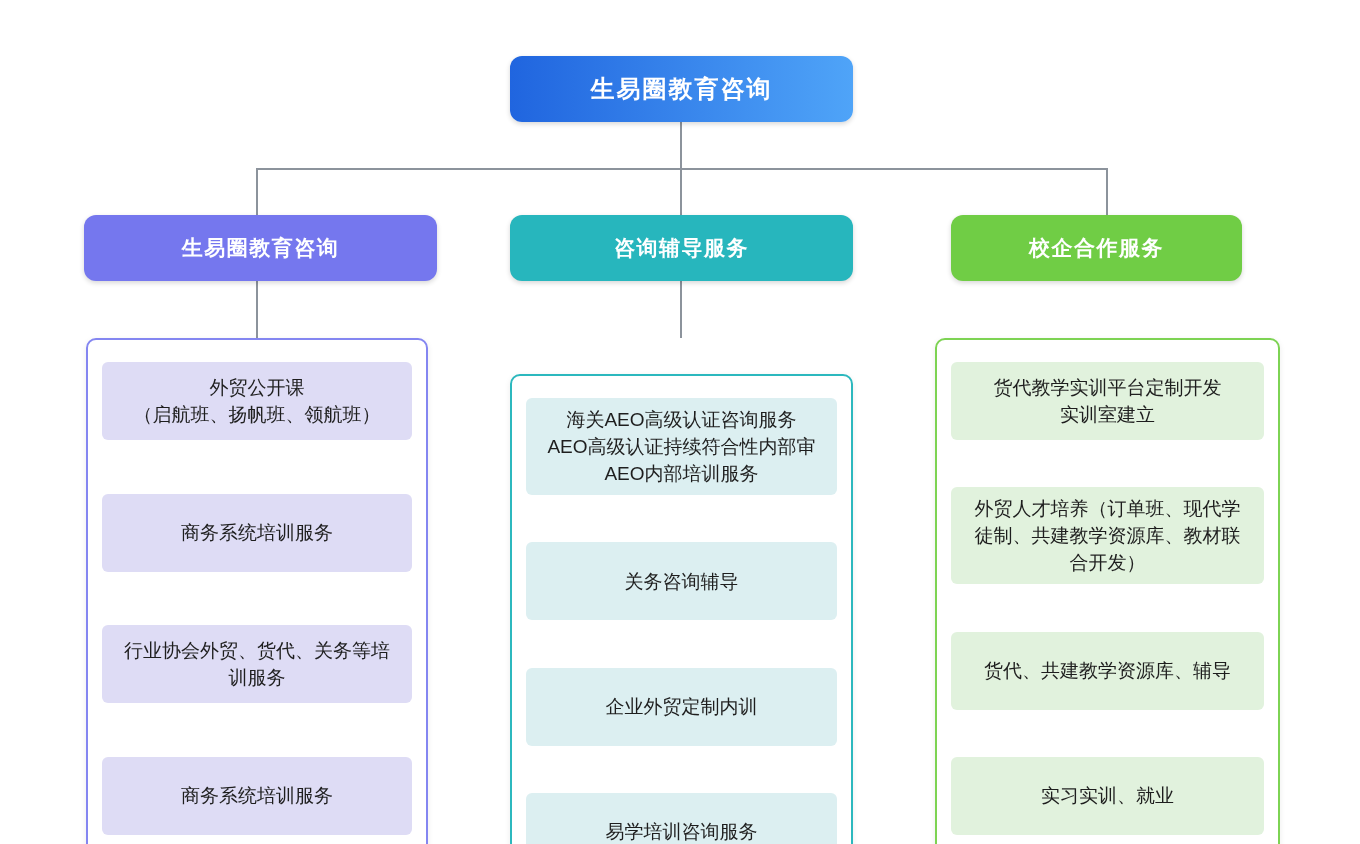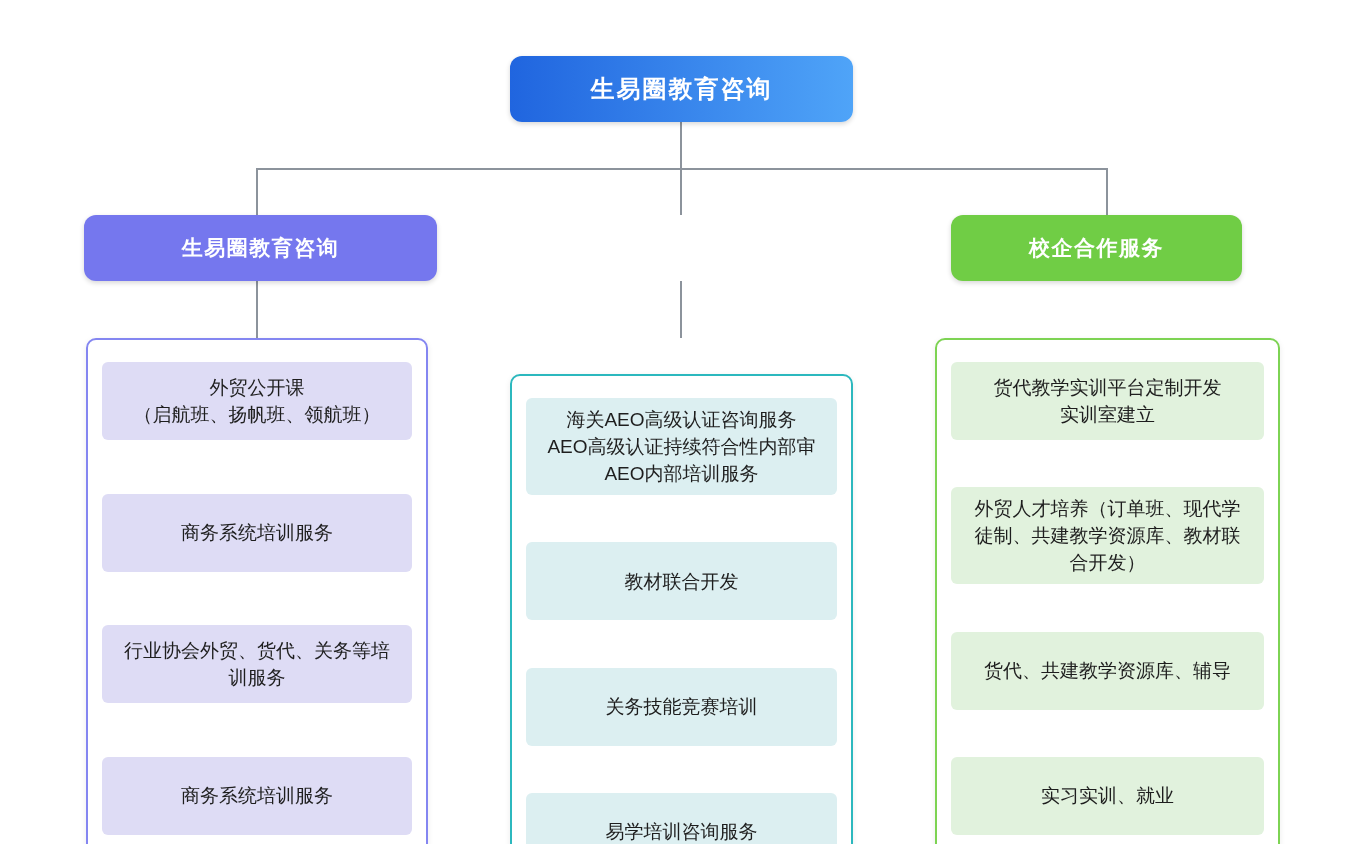--- a/index.html
+++ b/index.html
@@ -82,38 +82,41 @@
   <div class="conn c-l-v2"></div>
   <div class="conn c-m-v2"></div>
 
   <div class="node root" id="root-node" style="--g1: #2065DF; --g2: #4FA4F8;">
     <span>生易圈教育咨询</span>
   </div>
 
   <div class="node header hdr-0" style="--hdr: #7577EE; --brd: #8486F1; --ibg: #DEDCF5;">
     <span>生易圈教育咨询</span>
   </div>
+  <div class="node header hdr-1" style="--hdr: #27B6BD; --brd: #2CB8BE; --ibg: #DCEFF1;">
+    <span>咨询辅导服务</span>
+  </div>
   <div class="node header hdr-2" style="--hdr: #70CD45; --brd: #7DD353; --ibg: #E1F2DD;">
     <span>校企合作服务</span>
   </div>
 
   <div class="container cont-0" style="--hdr: #7577EE; --brd: #8486F1; --ibg: #DEDCF5;">
     <div class="leaf">外贸公开课
 （启航班、扬帆班、领航班）</div>
     <div class="leaf">商务系统培训服务</div>
     <div class="leaf">行业协会外贸、货代、关务等培训服务</div>
     <div class="leaf">商务系统培训服务</div>
   </div>
 
   <div class="container cont-1" style="--hdr: #27B6BD; --brd: #2CB8BE; --ibg: #DCEFF1;">
     <div class="leaf">海关AEO高级认证咨询服务
 AEO高级认证持续符合性内部审
 AEO内部培训服务</div>
-    <div class="leaf">教材联合开发</div>
-    <div class="leaf">关务技能竞赛培训</div>
+    <div class="leaf">关务咨询辅导</div>
+    <div class="leaf">企业外贸定制内训</div>
     <div class="leaf">易学培训咨询服务</div>
   </div>
 
   <div class="container cont-2" style="--hdr: #70CD45; --brd: #7DD353; --ibg: #E1F2DD;">
     <div class="leaf">货代教学实训平台定制开发
 实训室建立</div>
     <div class="leaf">外贸人才培养（订单班、现代学徒制、共建教学资源库、教材联合开发）</div>
     <div class="leaf">货代、共建教学资源库、辅导</div>
     <div class="leaf">实习实训、就业</div>
   </div>

